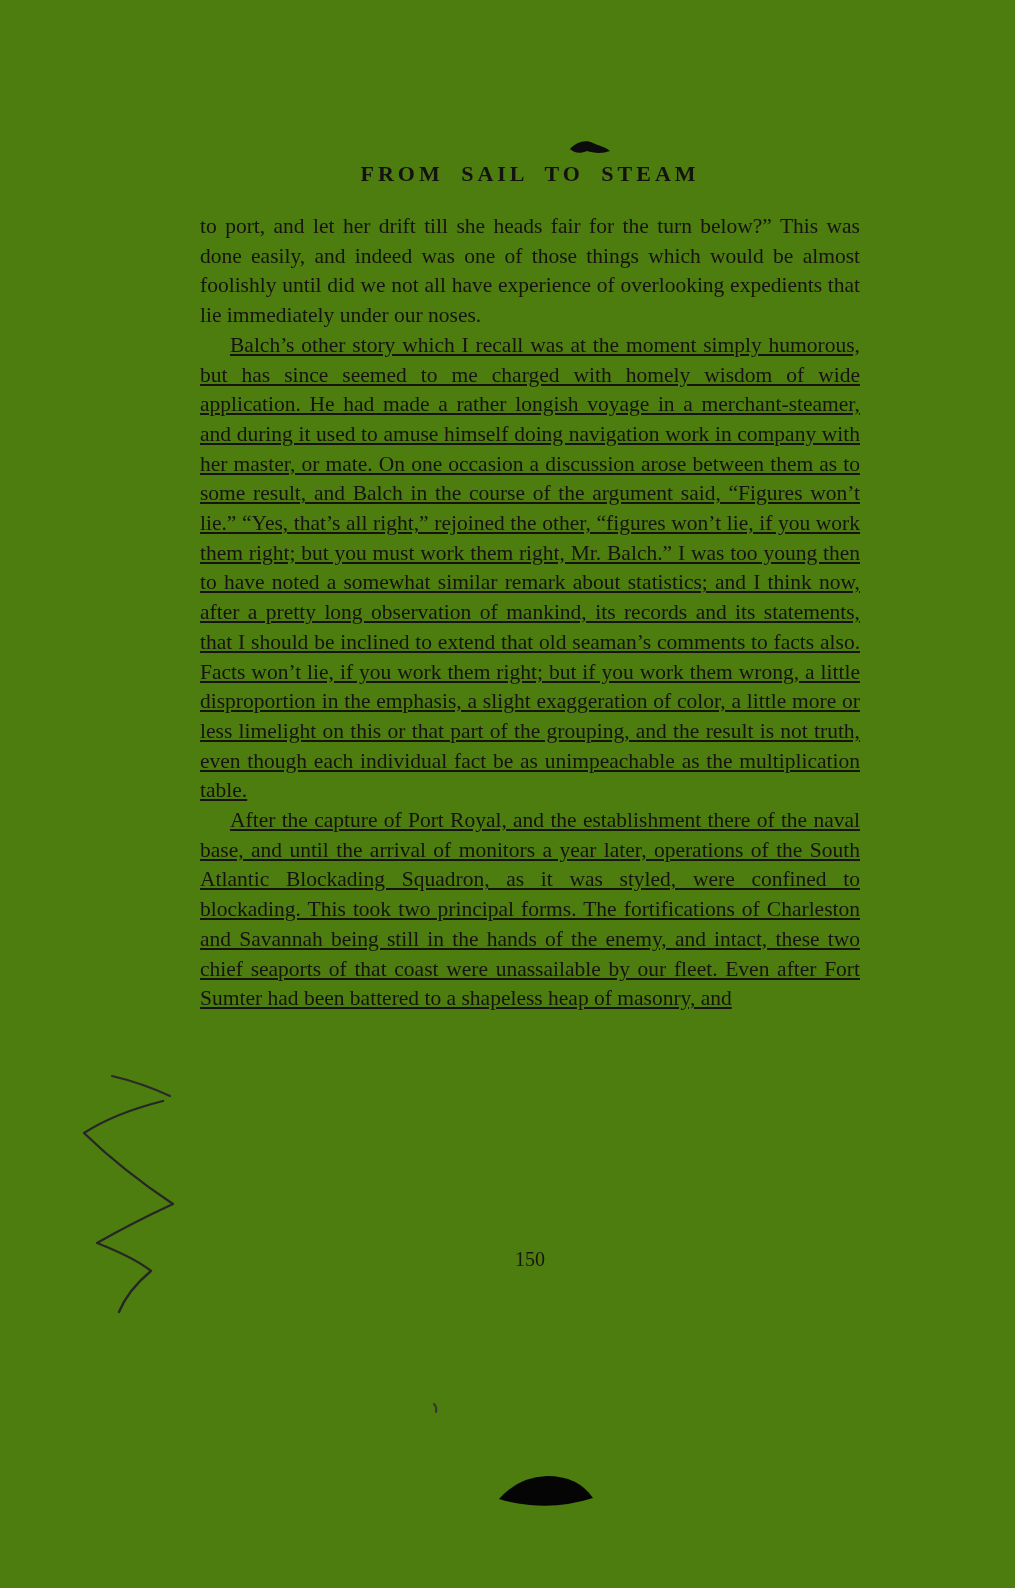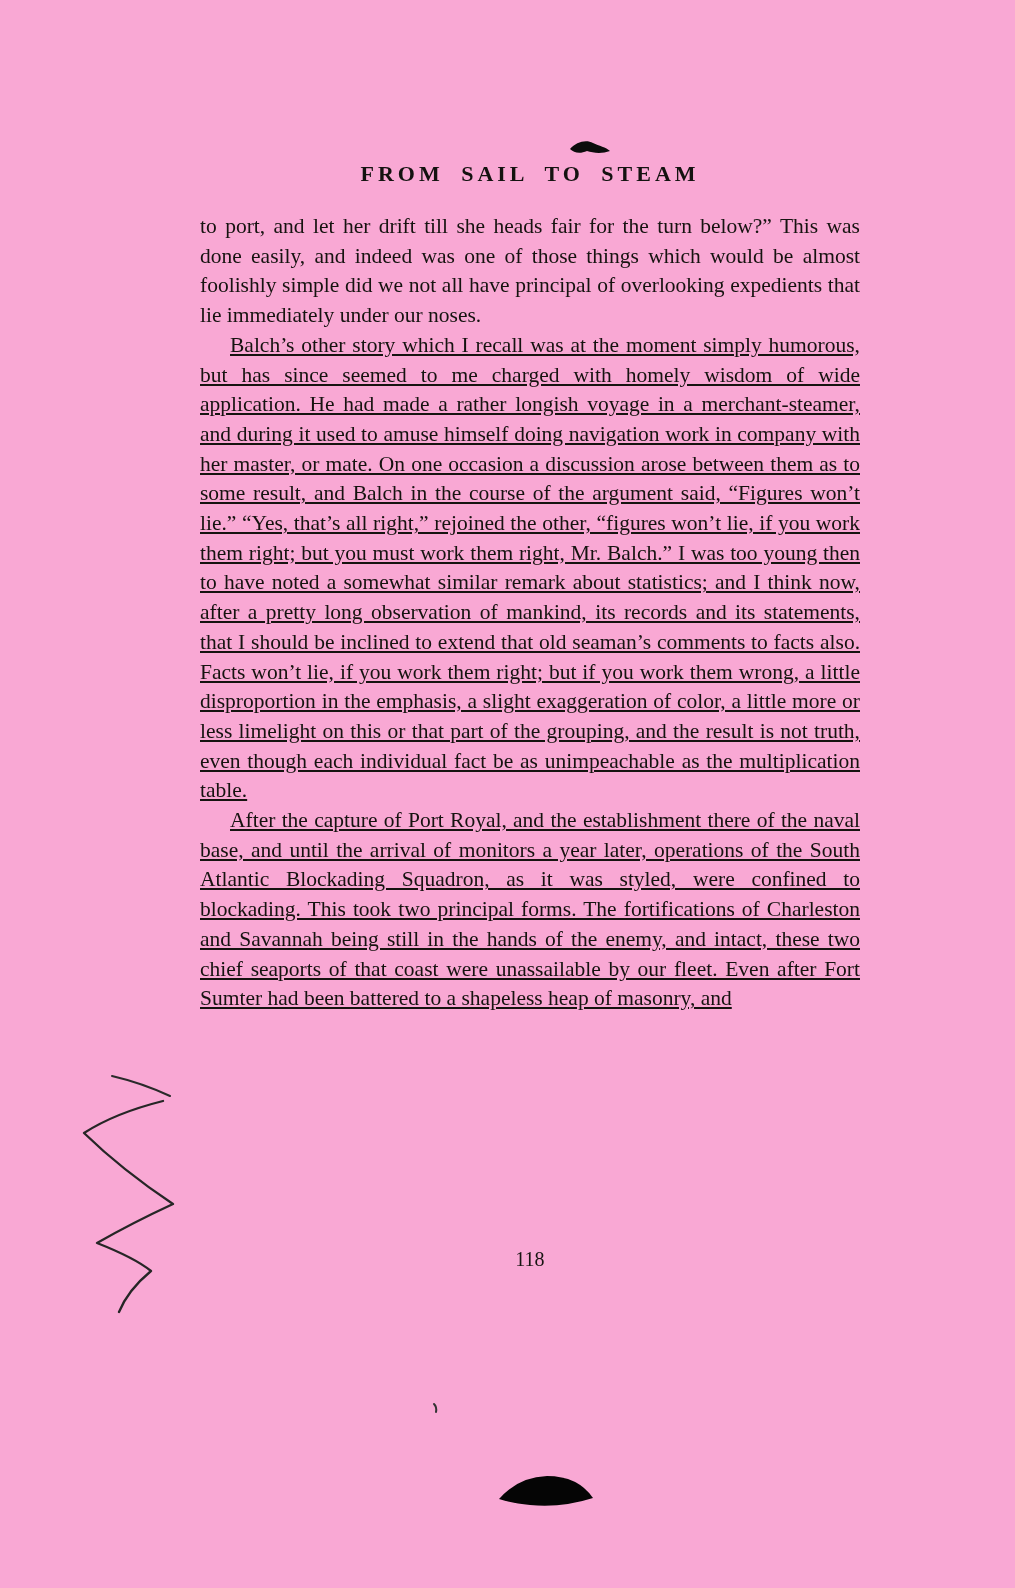--- a/index.html
+++ b/index.html
@@ -4,21 +4,21 @@
 <style>
   html, body {
     margin: 0;
     padding: 0;
     background: #ffffff;
   }
   .page {
     position: relative;
     width: 1015px;
     height: 1588px;
-    background: #f9a8d4;
+    background: #4d7c0f;
     overflow: hidden;
     font-family: "Liberation Serif", serif;
     color: #181512;
   }
   .running-head {
     position: absolute;
     top: 161px;
     left: 200px;
     width: 660px;
     text-align: center;
@@ -64,26 +64,26 @@
   }
 </style>
 </head>
 <body>
 
 <div class="page">
 
   <div class="running-head">FROM SAIL TO STEAM</div>
 
   <div class="body-text">
-    <p>to port, and let her drift till she heads fair for the turn below?”  This was done easily, and indeed was one of those things which would be almost foolishly simple did we not all have principal of overlooking expedients that lie immediately under our noses.</p>
+    <p>to port, and let her drift till she heads fair for the turn below?”  This was done easily, and indeed was one of those things which would be almost foolishly until did we not all have experience of overlooking expedients that lie immediately under our noses.</p>
     <p class="indent">Balch’s other story which I recall was at the moment simply humorous, but has since seemed to me charged with homely wisdom of wide application.  He had made a rather longish voyage in a merchant-steamer, and during it used to amuse himself doing navigation work in company with her master, or mate.  On one occasion a discussion arose between them as to some result, and Balch in the course of the argument said, “Figures won’t lie.” “Yes, that’s all right,” rejoined the other, “figures won’t lie, if you work them right; but you must work them right, Mr. Balch.”  I was too young then to have noted a somewhat similar remark about statistics; and I think now, after a pretty long observation of mankind, its records and its statements, that I should be inclined to extend that old seaman’s comments to facts also.  Facts won’t lie, if you work them right; but if you work them wrong, a little disproportion in the emphasis, a slight exaggeration of color, a little more or less limelight on this or that part of the grouping, and the result is not truth, even though each individual fact be as unimpeachable as the multiplication table.</p>
     <p class="indent">After the capture of Port Royal, and the establishment there of the naval base, and until the arrival of monitors a year later, operations of the South Atlantic Blockading Squadron, as it was styled, were confined to blockading.  This took two principal forms.  The fortifications of Charleston and Savannah being still in the hands of the enemy, and intact, these two chief seaports of that coast were unassailable by our fleet.  Even after Fort Sumter had been battered to a shapeless heap of masonry, and</p>
   </div>
 
-  <div class="page-number">118</div>
+  <div class="page-number">150</div>
 
   <svg class="marks-layer" viewBox="0 0 1015 1588" xmlns="http://www.w3.org/2000/svg">
 
     <path d="M 570 149
              C 576 142 586 139 593 143
              C 599 146 606 147 610 151
              C 602 154 593 153 587 151
              C 580 154 574 153 570 149 Z" fill="#0c0c0c"></path>
 
     <path d="M 112 1076 Q 142 1083 170 1096" fill="none" stroke="#2a2a2a" stroke-width="2" stroke-linecap="round"></path>

